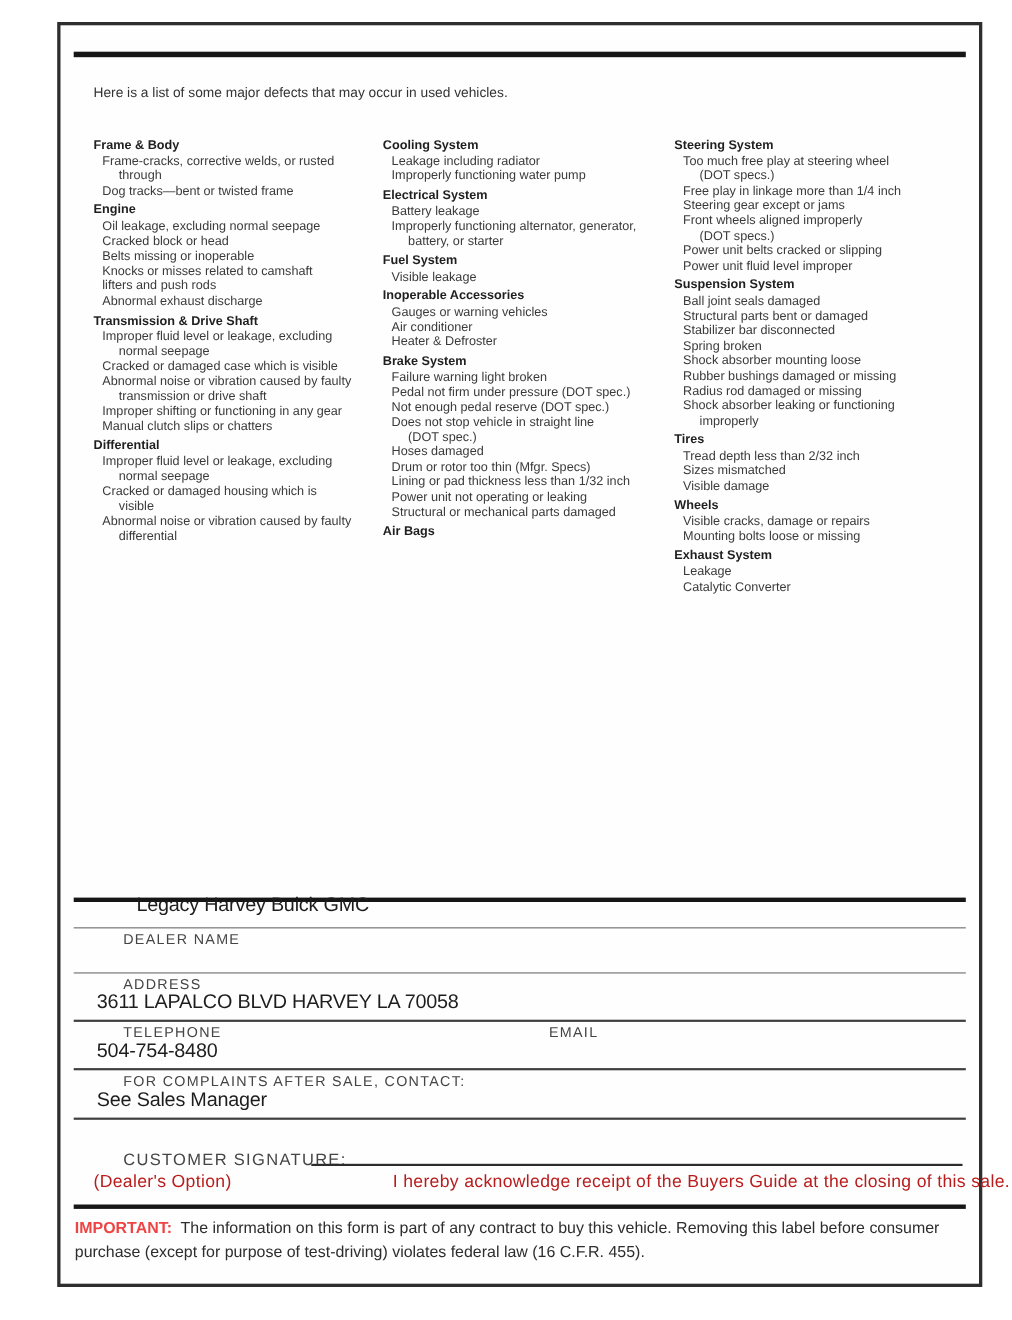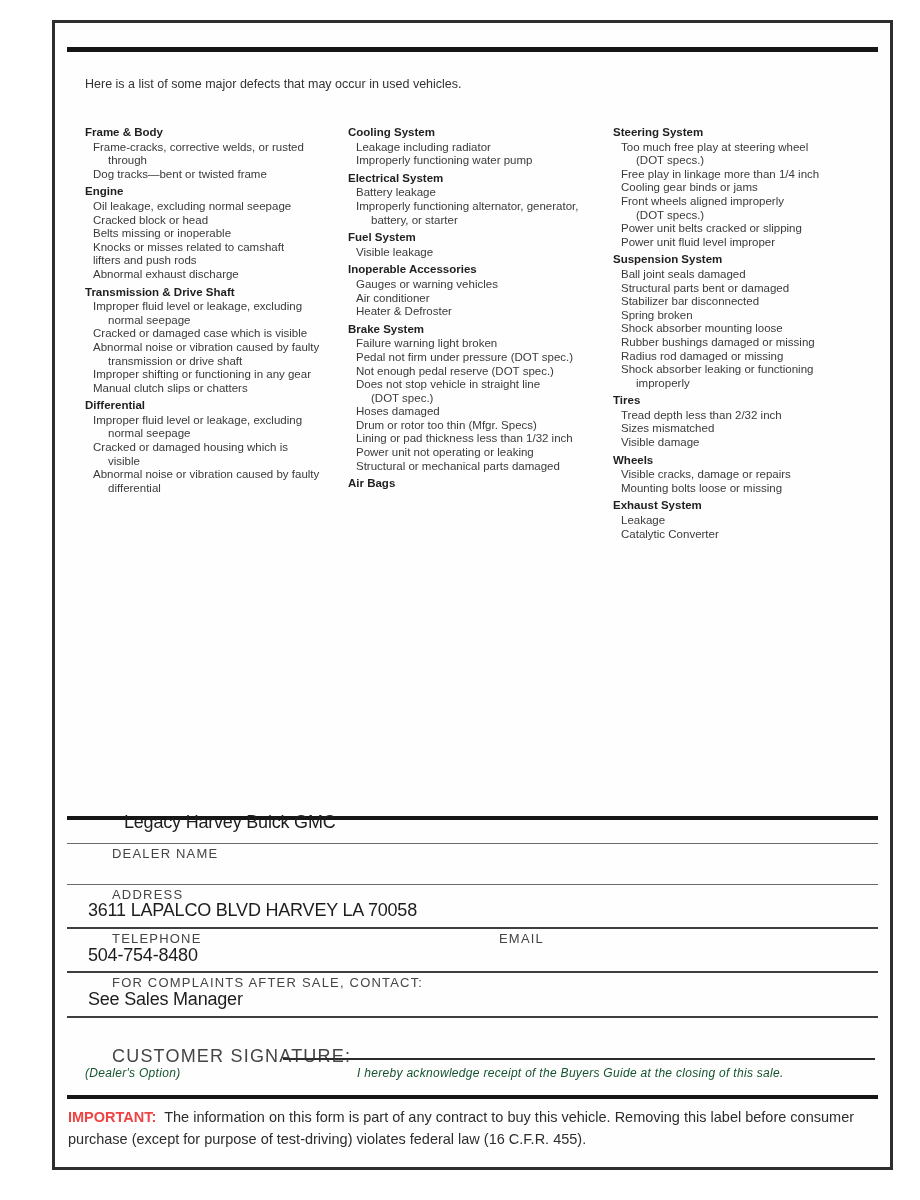--- a/index.html
+++ b/index.html
@@ -35,21 +35,21 @@
   .form-label{
     position:absolute;font-size:13px;letter-spacing:1.2px;color:#454545;
     white-space:nowrap;
     margin-left:27px;
   }
   .form-value{
     position:absolute;font-size:18px;color:#1d1d1d;white-space:nowrap;
     letter-spacing:-0.2px;
   }
   .small-note{
-    position:absolute;font-size:12px;color:#14532d;white-space:nowrap;letter-spacing:0.3px;font-style:italic;
+    position:absolute;font-size:16px;color:#b91c1c;white-space:nowrap;letter-spacing:0.3px;
   }
   .sig-line{position:absolute;background:#2c2c2c;height:2px;}
   .important{
     position:absolute;left:68px;top:1106px;width:804px;
     font-size:14.5px;line-height:22px;color:#2d2d2d;
   }
   .important b{color:#ef4444;}
 </style>
 </head>
 <body>
@@ -114,21 +114,21 @@
       <div class="line">Lining or pad thickness less than 1/32 inch</div>
       <div class="line">Power unit not operating or leaking</div>
       <div class="line">Structural or mechanical parts damaged</div>
       <div class="sec-title">Air Bags</div>
     </div>
     <div class="col">
       <div class="sec-title">Steering System</div>
       <div class="line">Too much free play at steering wheel</div>
       <div class="line ind1">(DOT specs.)</div>
       <div class="line">Free play in linkage more than 1/4 inch</div>
-      <div class="line">Cooling gear binds or jams</div>
+      <div class="line">Steering gear except or jams</div>
       <div class="line">Front wheels aligned improperly</div>
       <div class="line ind1">(DOT specs.)</div>
       <div class="line">Power unit belts cracked or slipping</div>
       <div class="line">Power unit fluid level improper</div>
       <div class="sec-title">Suspension System</div>
       <div class="line">Ball joint seals damaged</div>
       <div class="line">Structural parts bent or damaged</div>
       <div class="line">Stabilizer bar disconnected</div>
       <div class="line">Spring broken</div>
       <div class="line">Shock absorber mounting loose</div>
@@ -164,21 +164,21 @@
 <div class="form-label" style="left:472px;top:931px;">EMAIL</div>
 <div class="form-value" style="left:88px;top:945px;">504-754-8480</div>
 <div class="form-value" style="left:476px;top:945px;"></div>
 
 <div class="rule-med" style="left:67px;top:971px;width:811px;"></div>
 <div class="form-label" style="left:85px;top:975px;">FOR COMPLAINTS AFTER SALE, CONTACT:</div>
 <div class="form-value" style="left:88px;top:989px;">See Sales Manager</div>
 
 <div class="rule-med" style="left:67px;top:1016px;width:811px;"></div>
 
-<div class="form-label" style="left:85px;top:1046px;font-size:18px;">CUSTOMER SIGNATURE:</div>
+<div class="form-label" style="left:85px;top:1046px;font-size:15px;">CUSTOMER SIGNATURE:</div>
 <div class="sig-line" style="left:283px;top:1058px;width:592px;"></div>
 <div class="small-note" style="left:85px;top:1066px;">(Dealer's Option)</div>
 <div class="small-note" style="left:357px;top:1066px;">I hereby acknowledge receipt of the Buyers Guide at the closing of this sale.</div>
 
 <div class="rule-thick" style="left:67px;top:1095px;width:811px;height:4px;"></div>
 <div class="important">
   <b>IMPORTANT:</b>&nbsp;
   <span>The information on this form is part of any contract to buy this vehicle.  Removing this label before consumer purchase (except for purpose of test-driving) violates federal law (16 C.F.R. 455).</span>
 </div>
 

